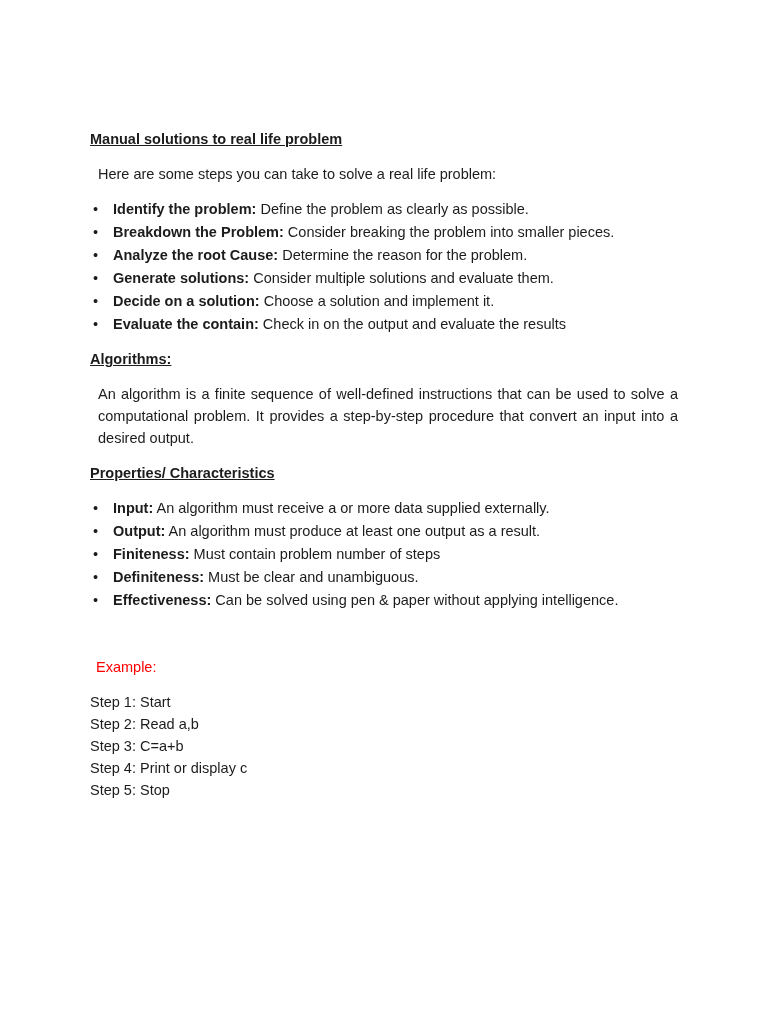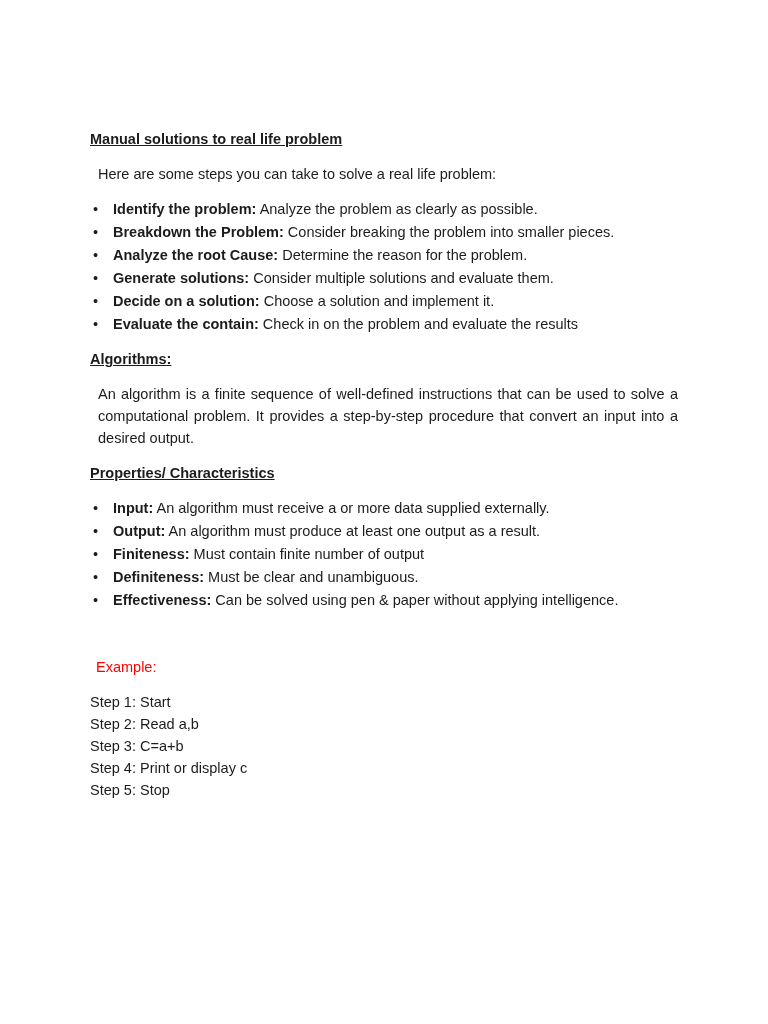--- a/index.html
+++ b/index.html
@@ -66,38 +66,38 @@
 </head>
 <body>
 
 <div class="page">
 
   <h2 class="heading">Manual solutions to real life problem</h2>
 
   <p class="para">Here are some steps you can take to solve a real life problem:</p>
 
   <ul class="bullets">
-    <li><span class="lbl">Identify the problem:</span><span class="txt"> Analyze the problem as clearly as possible.</span></li>
+    <li><span class="lbl">Identify the problem:</span><span class="txt"> Define the problem as clearly as possible.</span></li>
     <li><span class="lbl">Breakdown the Problem:</span><span class="txt"> Consider breaking the problem into smaller pieces.</span></li>
     <li><span class="lbl">Analyze the root Cause:</span><span class="txt"> Determine the reason for the problem.</span></li>
     <li><span class="lbl">Generate solutions:</span><span class="txt"> Consider multiple solutions and evaluate them.</span></li>
     <li><span class="lbl">Decide on a solution:</span><span class="txt"> Choose a solution and implement it.</span></li>
-    <li><span class="lbl">Evaluate the contain:</span><span class="txt"> Check in on the problem and evaluate the results</span></li>
+    <li><span class="lbl">Evaluate the contain:</span><span class="txt"> Check in on the output and evaluate the results</span></li>
   </ul>
 
   <h2 class="heading">Algorithms:</h2>
 
   <p class="para justify">An algorithm is a finite sequence of well-defined instructions that can be used to solve a computational problem. It provides a step-by-step procedure that convert an input into a desired output.</p>
 
   <h2 class="heading">Properties/ Characteristics</h2>
 
   <ul class="bullets">
     <li><span class="lbl">Input:</span><span class="txt"> An algorithm must receive a or more data supplied externally.</span></li>
     <li><span class="lbl">Output:</span><span class="txt"> An algorithm must produce at least one output as a result.</span></li>
-    <li><span class="lbl">Finiteness:</span><span class="txt"> Must contain finite number of output</span></li>
+    <li><span class="lbl">Finiteness:</span><span class="txt"> Must contain problem number of steps</span></li>
     <li><span class="lbl">Definiteness:</span><span class="txt"> Must be clear and unambiguous.</span></li>
     <li><span class="lbl">Effectiveness:</span><span class="txt"> Can be solved using pen &amp; paper without applying intelligence.</span></li>
   </ul>
 
   <p class="example-title">Example:</p>
 
   <div class="steps">
     <div class="step">Step 1: Start</div>
     <div class="step">Step 2: Read a,b</div>
     <div class="step">Step 3: C=a+b</div>

